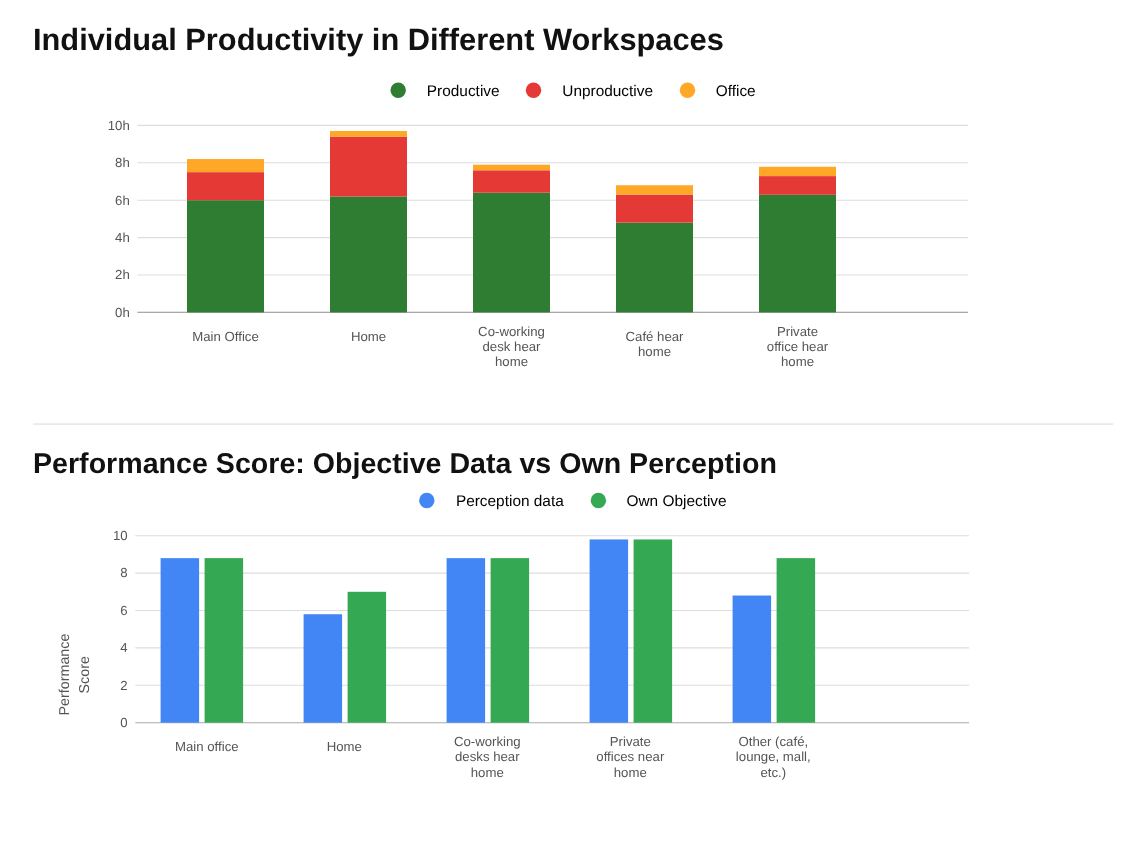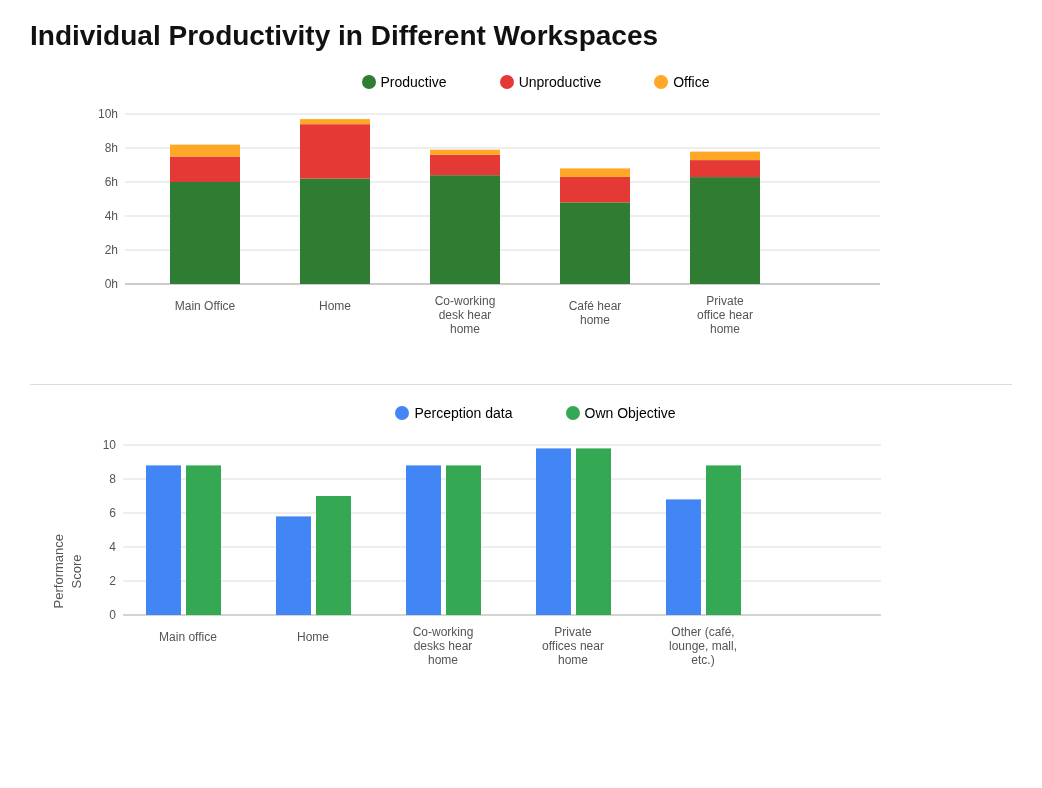--- a/index.html
+++ b/index.html
@@ -29,22 +29,21 @@
       display: flex;
       justify-content: center;
       gap: 24px;
       margin-bottom: 10px;
       font-size: 14px;
       align-items: center;
     }
     .legend-item {
       display: flex;
       align-items: center;
-      gap: 5px;
-      margin-left: 29px;
+      gap: 19px;
     }
     .legend-dot {
       width: 14px;
       height: 14px;
       border-radius: 50%;
       display: inline-block;
     }
     svg text {
       font-family: Arial, sans-serif;
     }
@@ -123,20 +122,21 @@
     <rect x="600" y="51.6" width="70" height="8.5" fill="#ffa726"></rect>
     <text x="635" y="205" text-anchor="middle" font-size="12" fill="#555">Private</text>
     <text x="635" y="219" text-anchor="middle" font-size="12" fill="#555">office hear</text>
     <text x="635" y="233" text-anchor="middle" font-size="12" fill="#555">home</text>
   </svg>
 </div>
 
 <hr class="divider">
 
 <div class="chart-section">
+  <h2>Performance Score: Objective Data vs  Own Perception</h2>
 
   <div class="legend">
     <div class="legend-item">
       <span class="legend-dot" style="background:#4285f4;"></span>
       <span>Perception data</span>
     </div>
     <div class="legend-item">
       <span class="legend-dot" style="background:#34a853;"></span>
       <span>Own Objective</span>
     </div>

